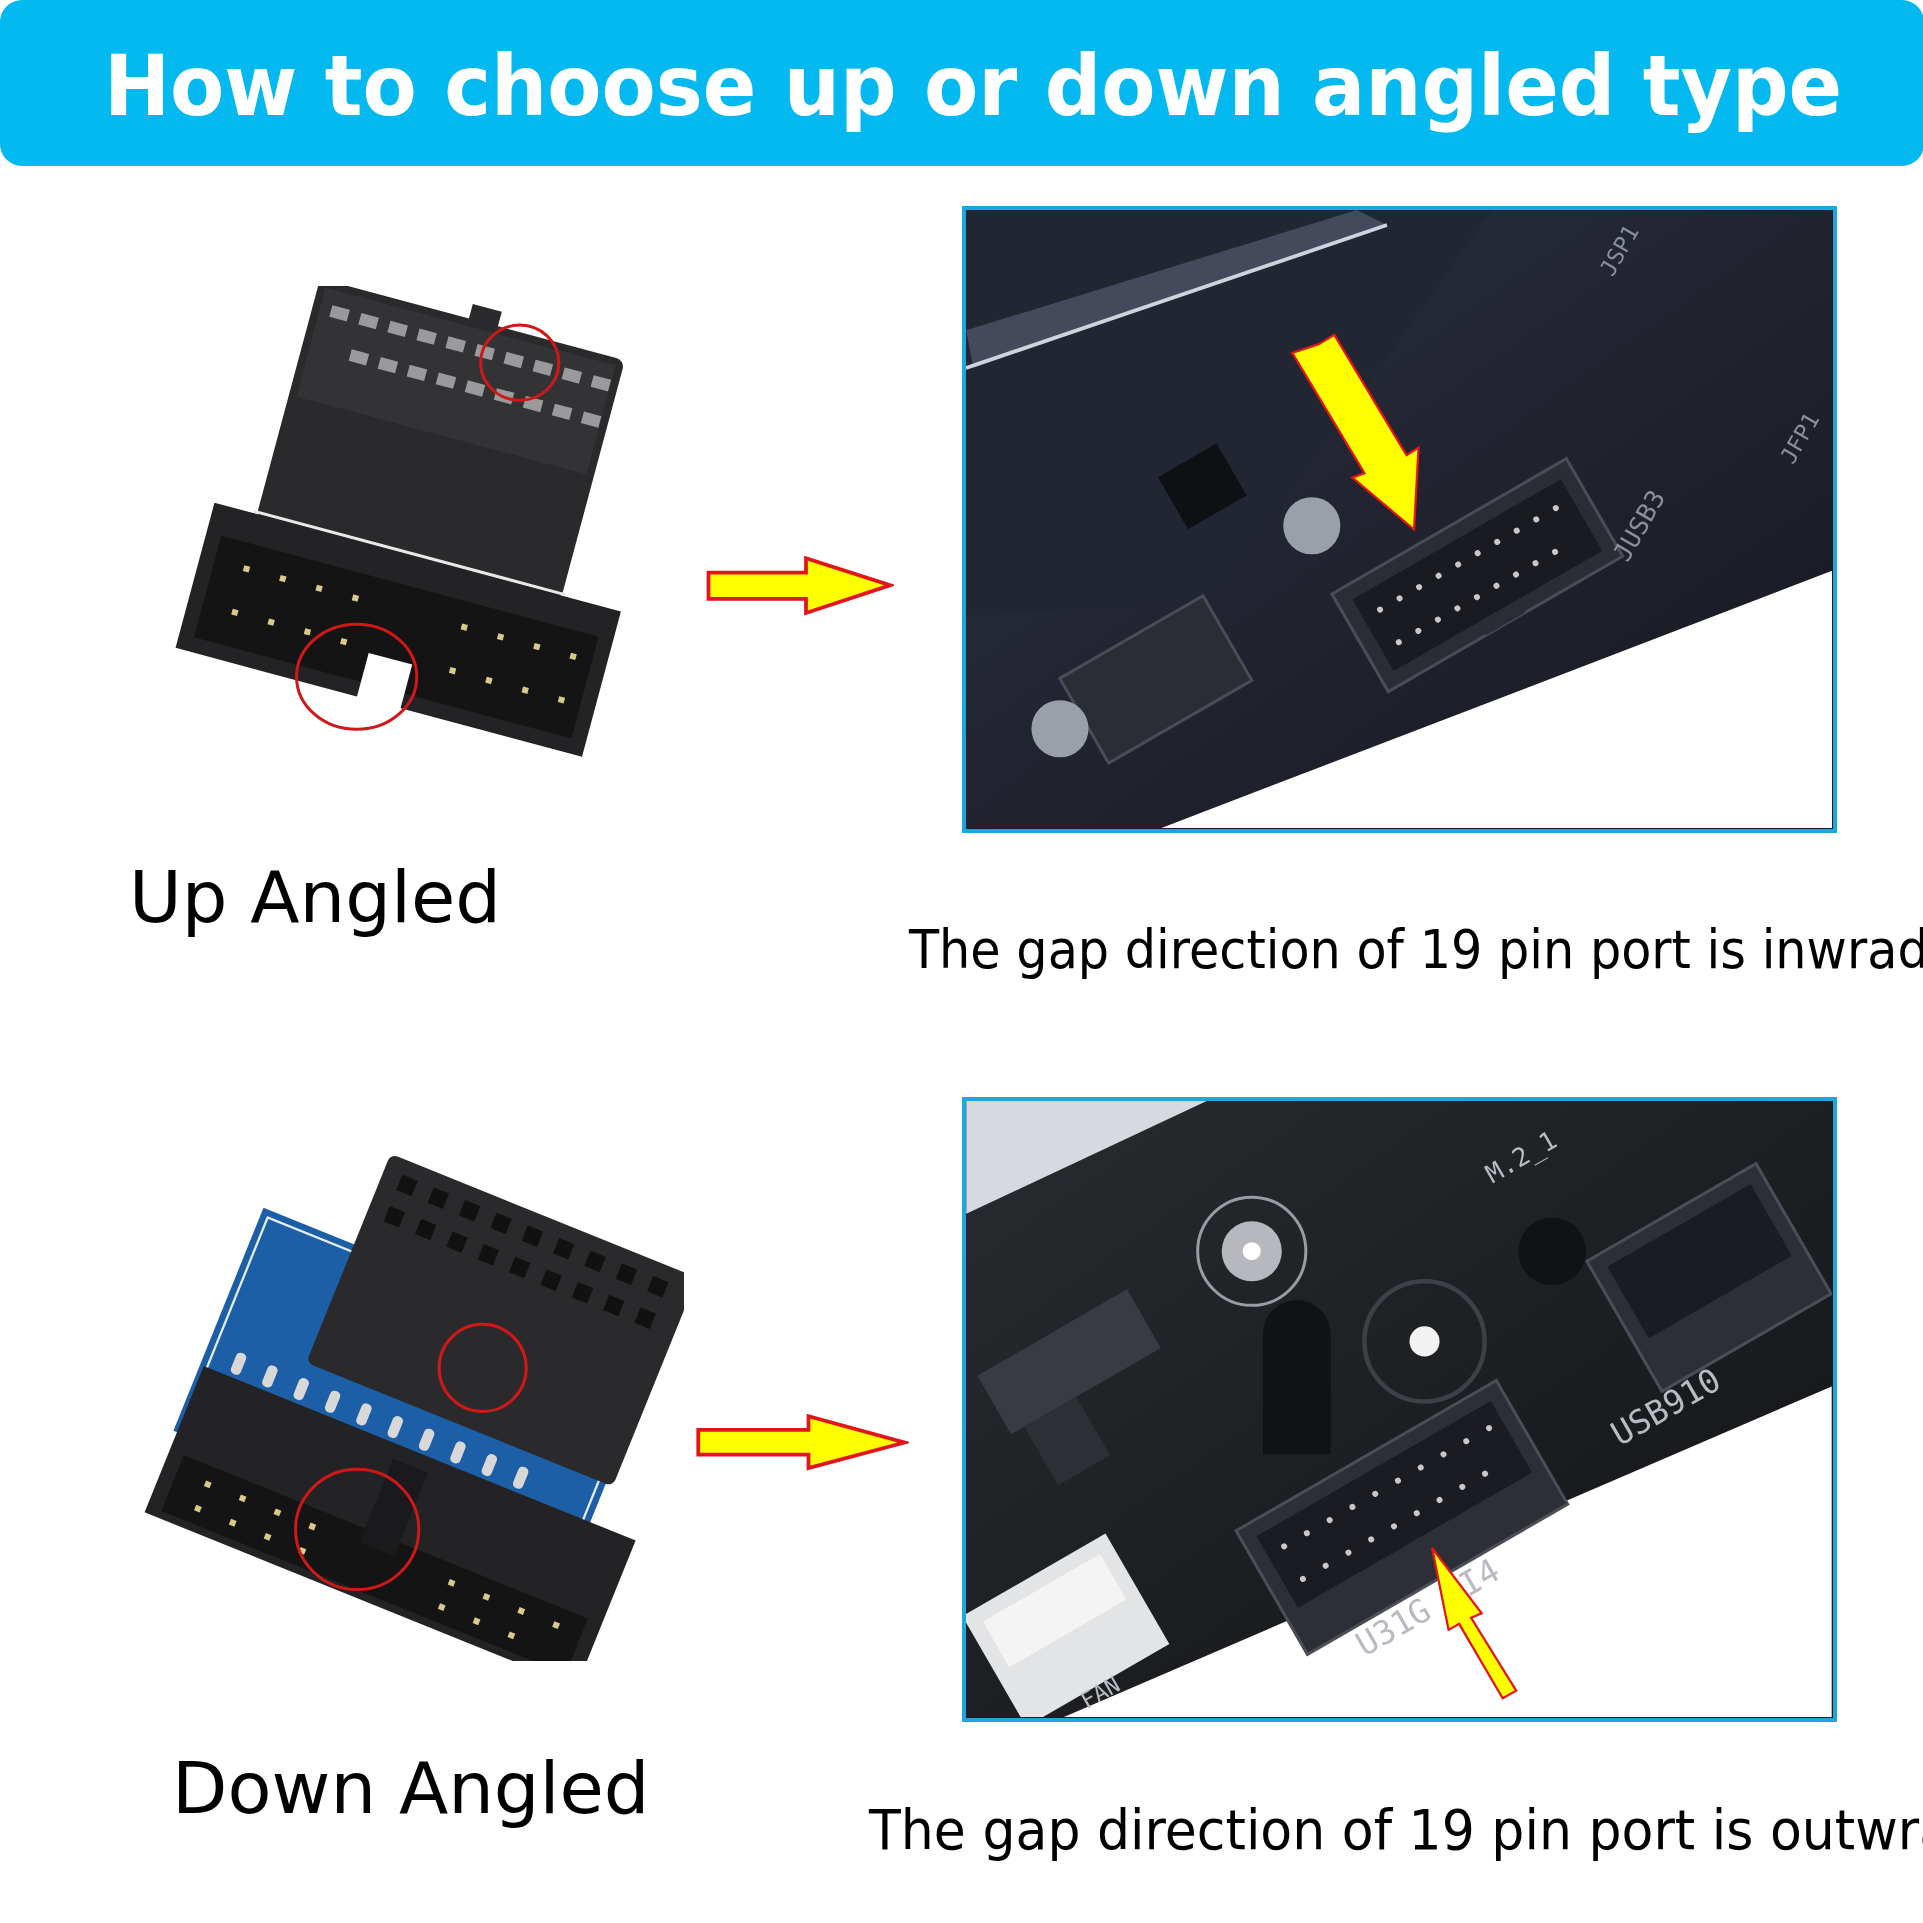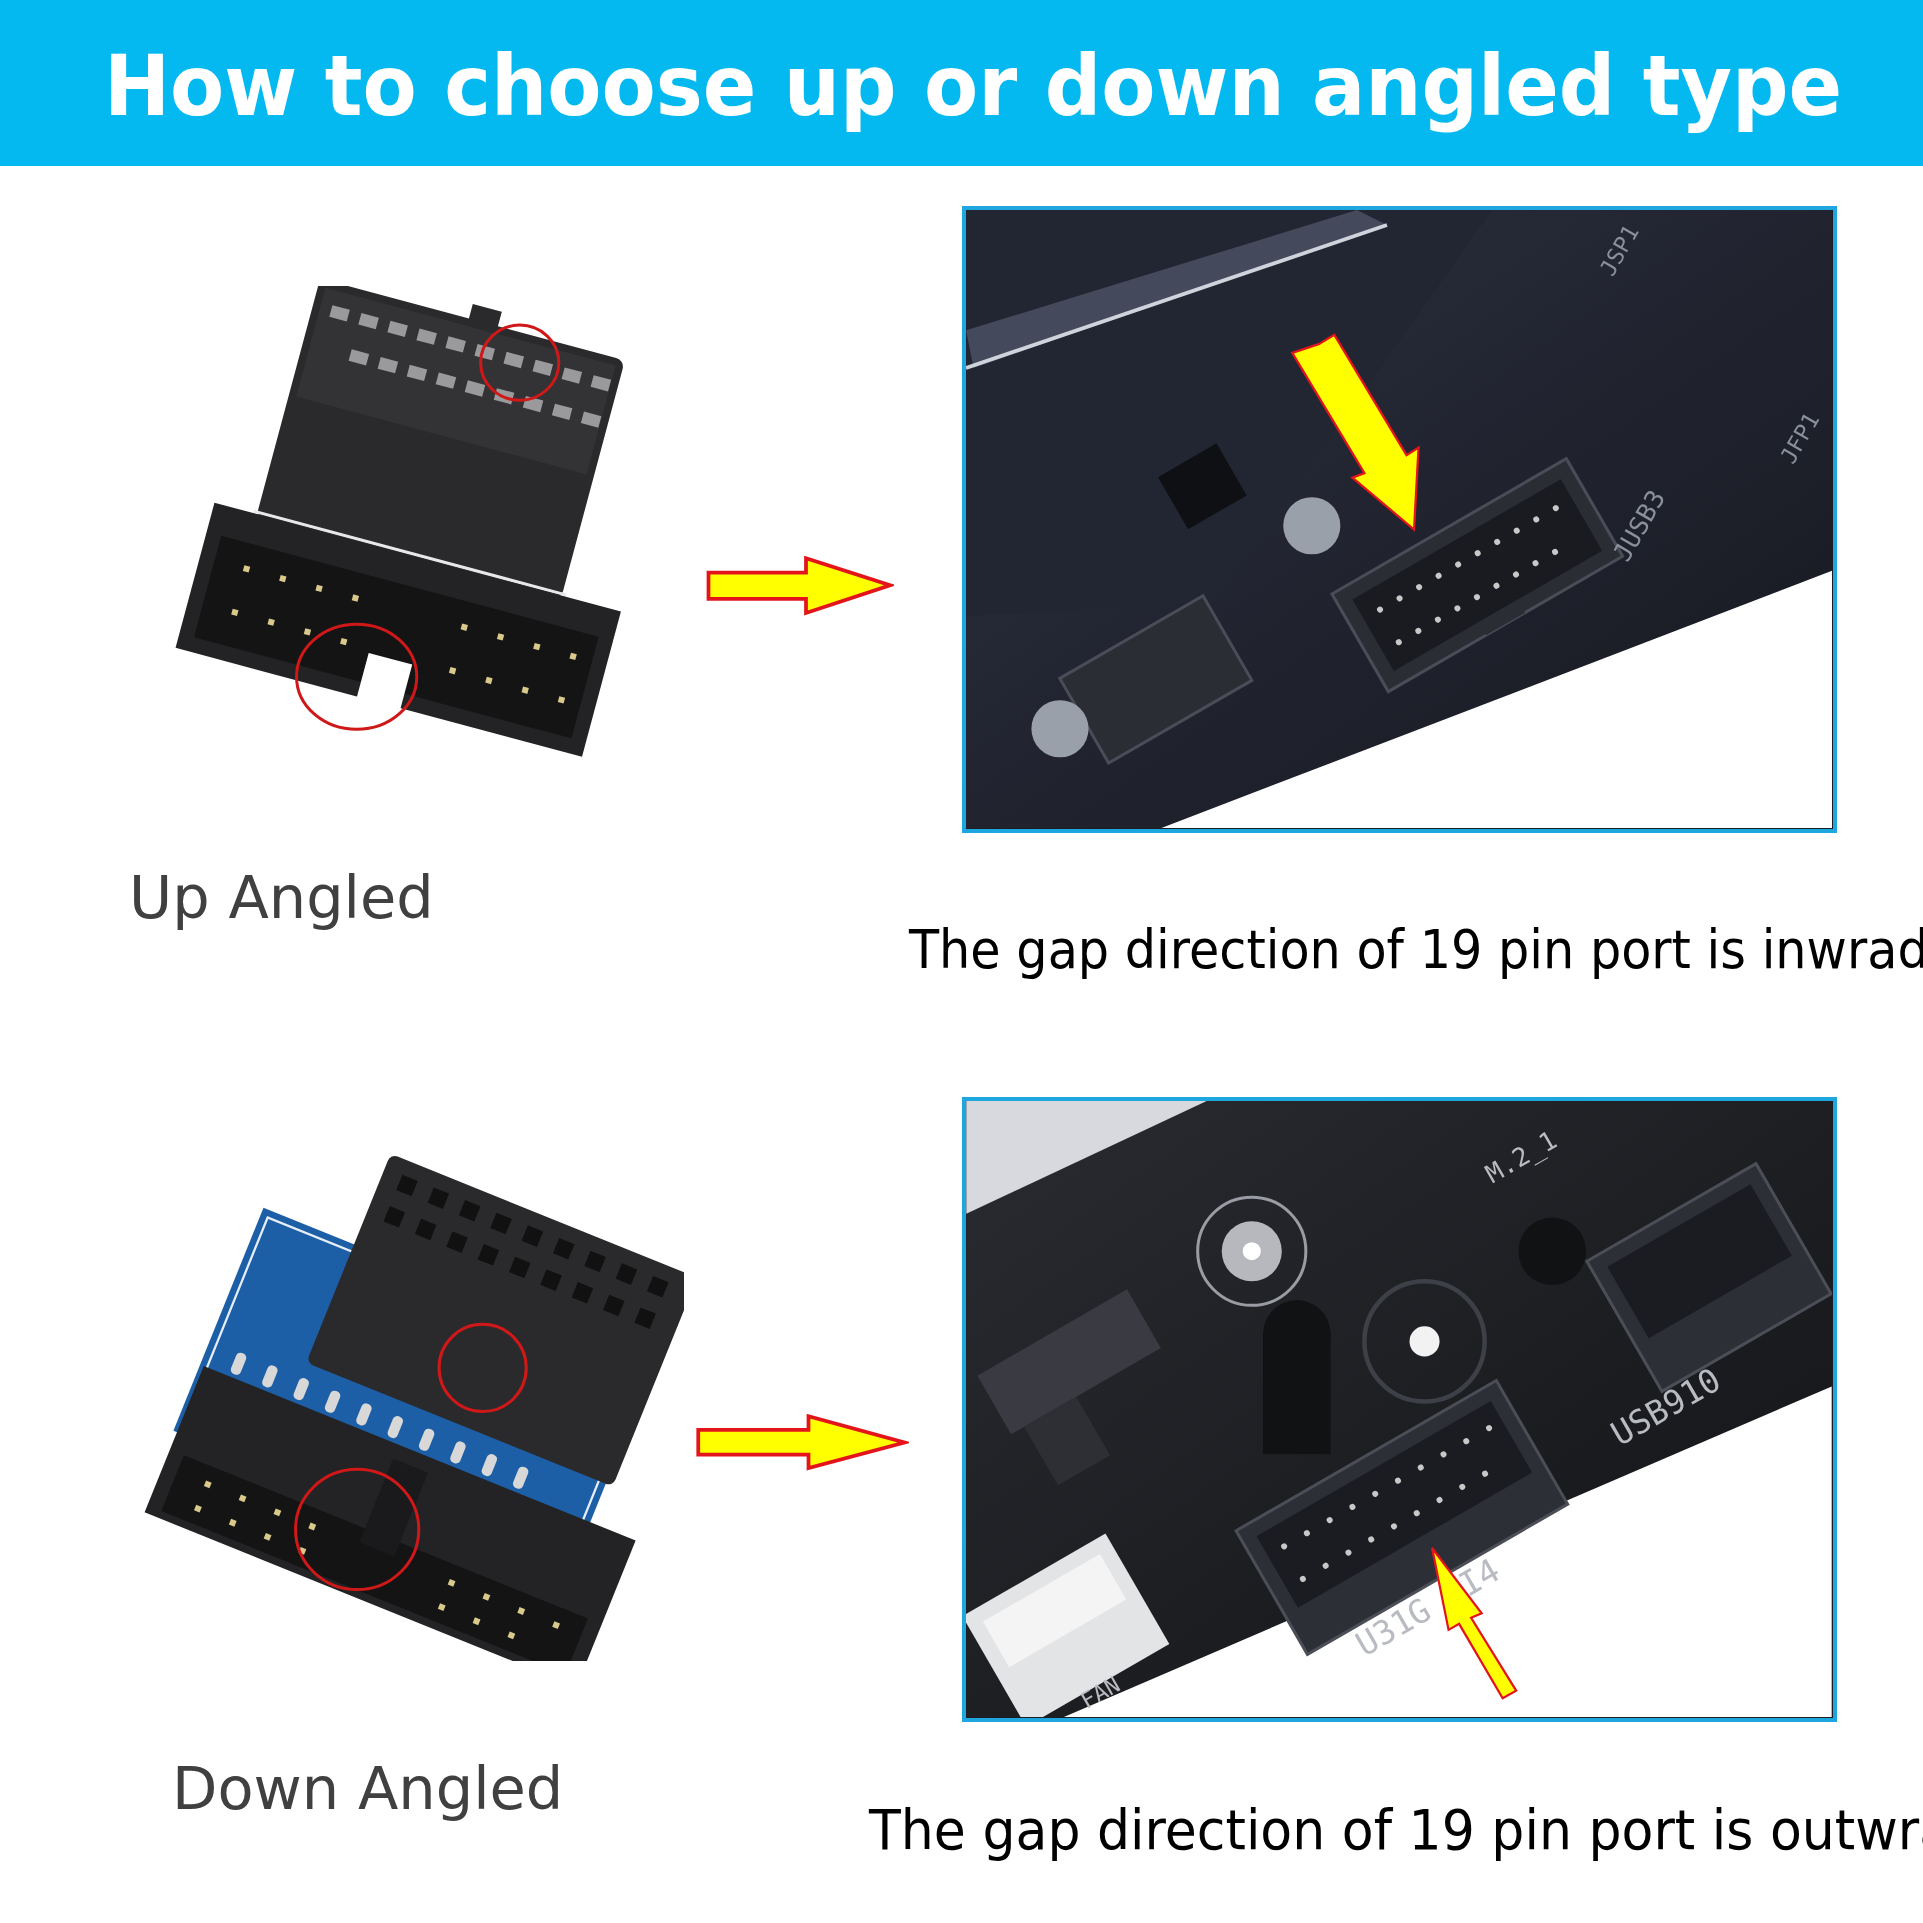--- a/index.html
+++ b/index.html
@@ -3,30 +3,31 @@
   <meta charset="utf-8">
   <style>
     html, body { margin: 0; padding: 0; }
     body {
       width: 1924px; height: 1924px; position: relative; overflow: hidden;
       background: #ffffff; font-family: "DejaVu Sans", sans-serif;
     }
     .header {
       position: absolute; left: 0; top: 0; width: 1924px; height: 166px;
       background: #04B9F0;
+      border-radius: 22px;
     }
     .header-title {
       position: absolute; left: 0; top: 30px; width: 1946px; text-align: center;
       color: #ffffff; font-weight: bold; font-size: 84px; line-height: 113px;
       font-family: "DejaVu Sans", sans-serif; letter-spacing: 0px;
       transform: scaleX(0.94); transform-origin: 973px 0;
     }
     .section-label {
-      position: absolute; color: #404040; font-family: "DejaVu Sans", sans-serif;
-      font-size: 59px; line-height: 105px; white-space: nowrap;
+      position: absolute; color: #000000; font-family: "DejaVu Sans", sans-serif;
+      font-size: 72px; line-height: 105px; white-space: nowrap;
     }
     .caption {
       position: absolute; color: #000; font-family: "DejaVu Sans", sans-serif;
       white-space: nowrap; line-height: 75px;
     }
     .photo-frame {
       position: absolute; box-sizing: border-box; border: 4.5px solid #1EA7DF;
       overflow: hidden; background: #1b1d24;
     }
     .photo-frame svg, .product svg, .arrow svg { display: block; }

